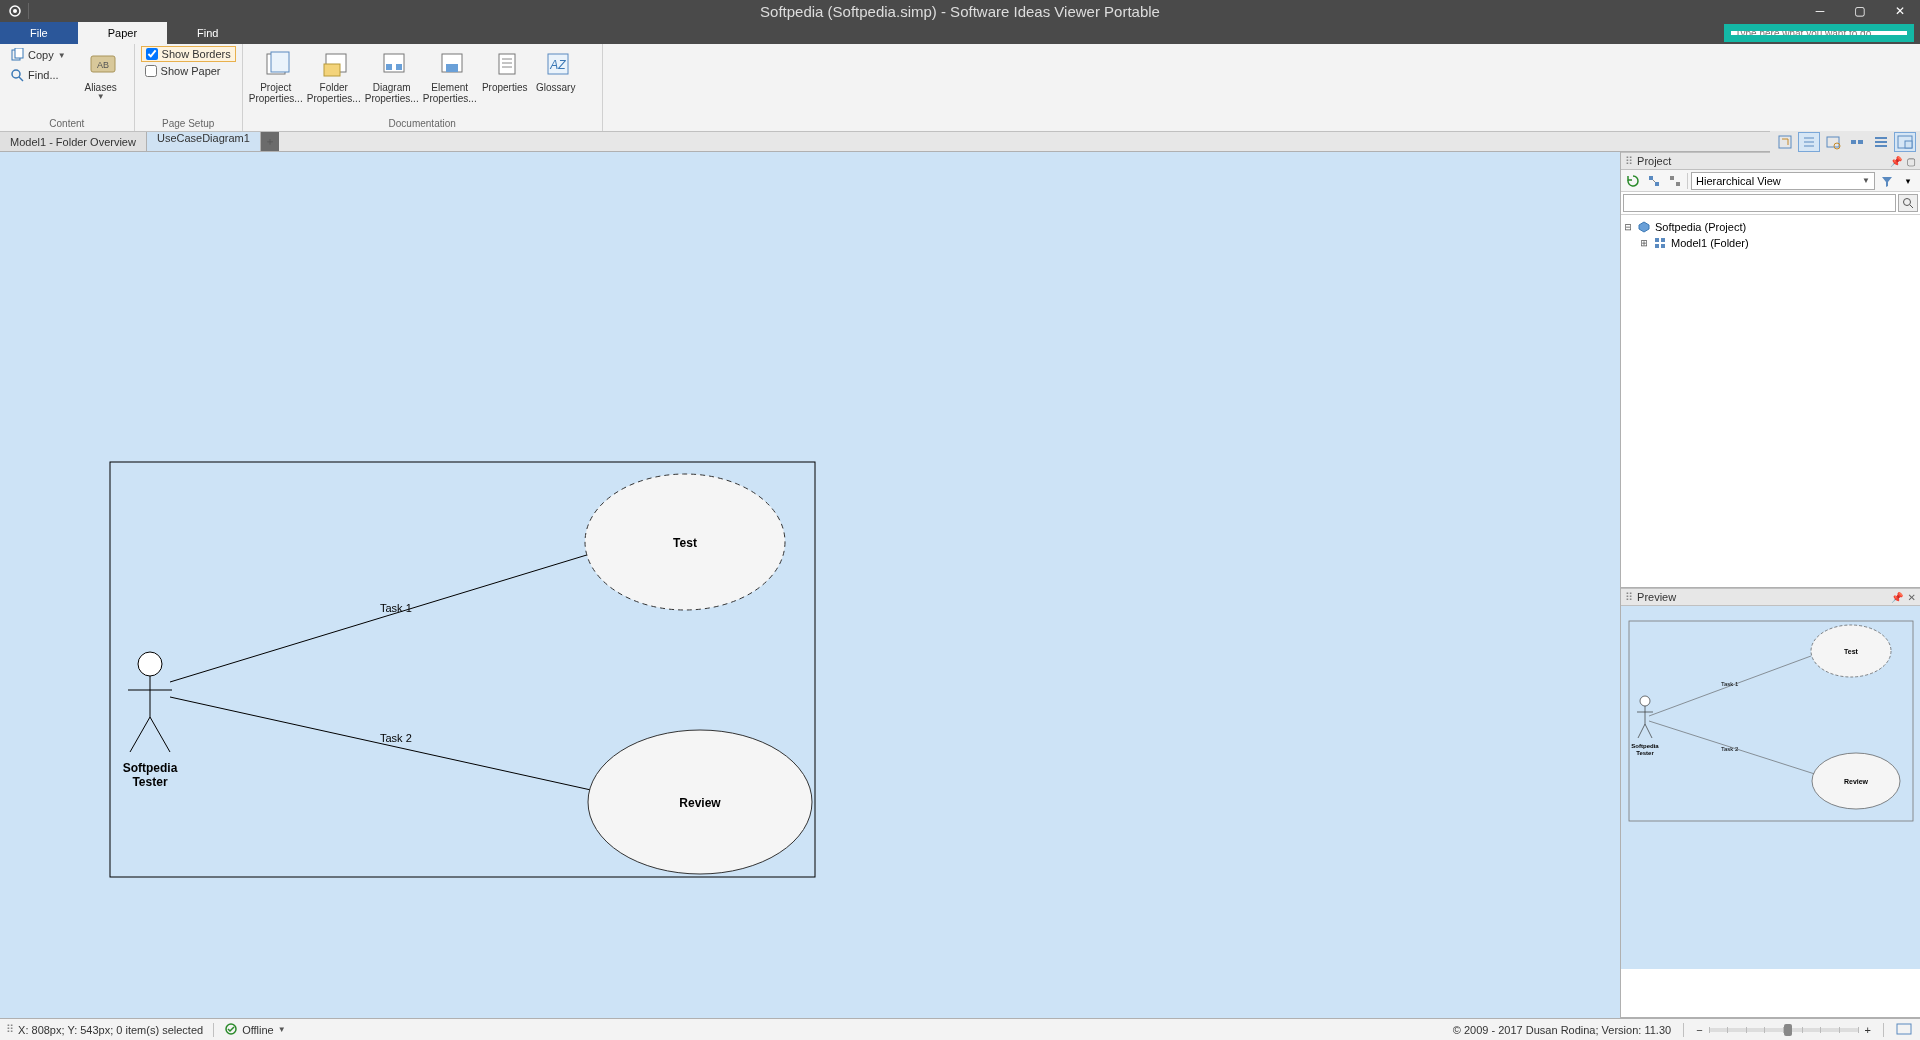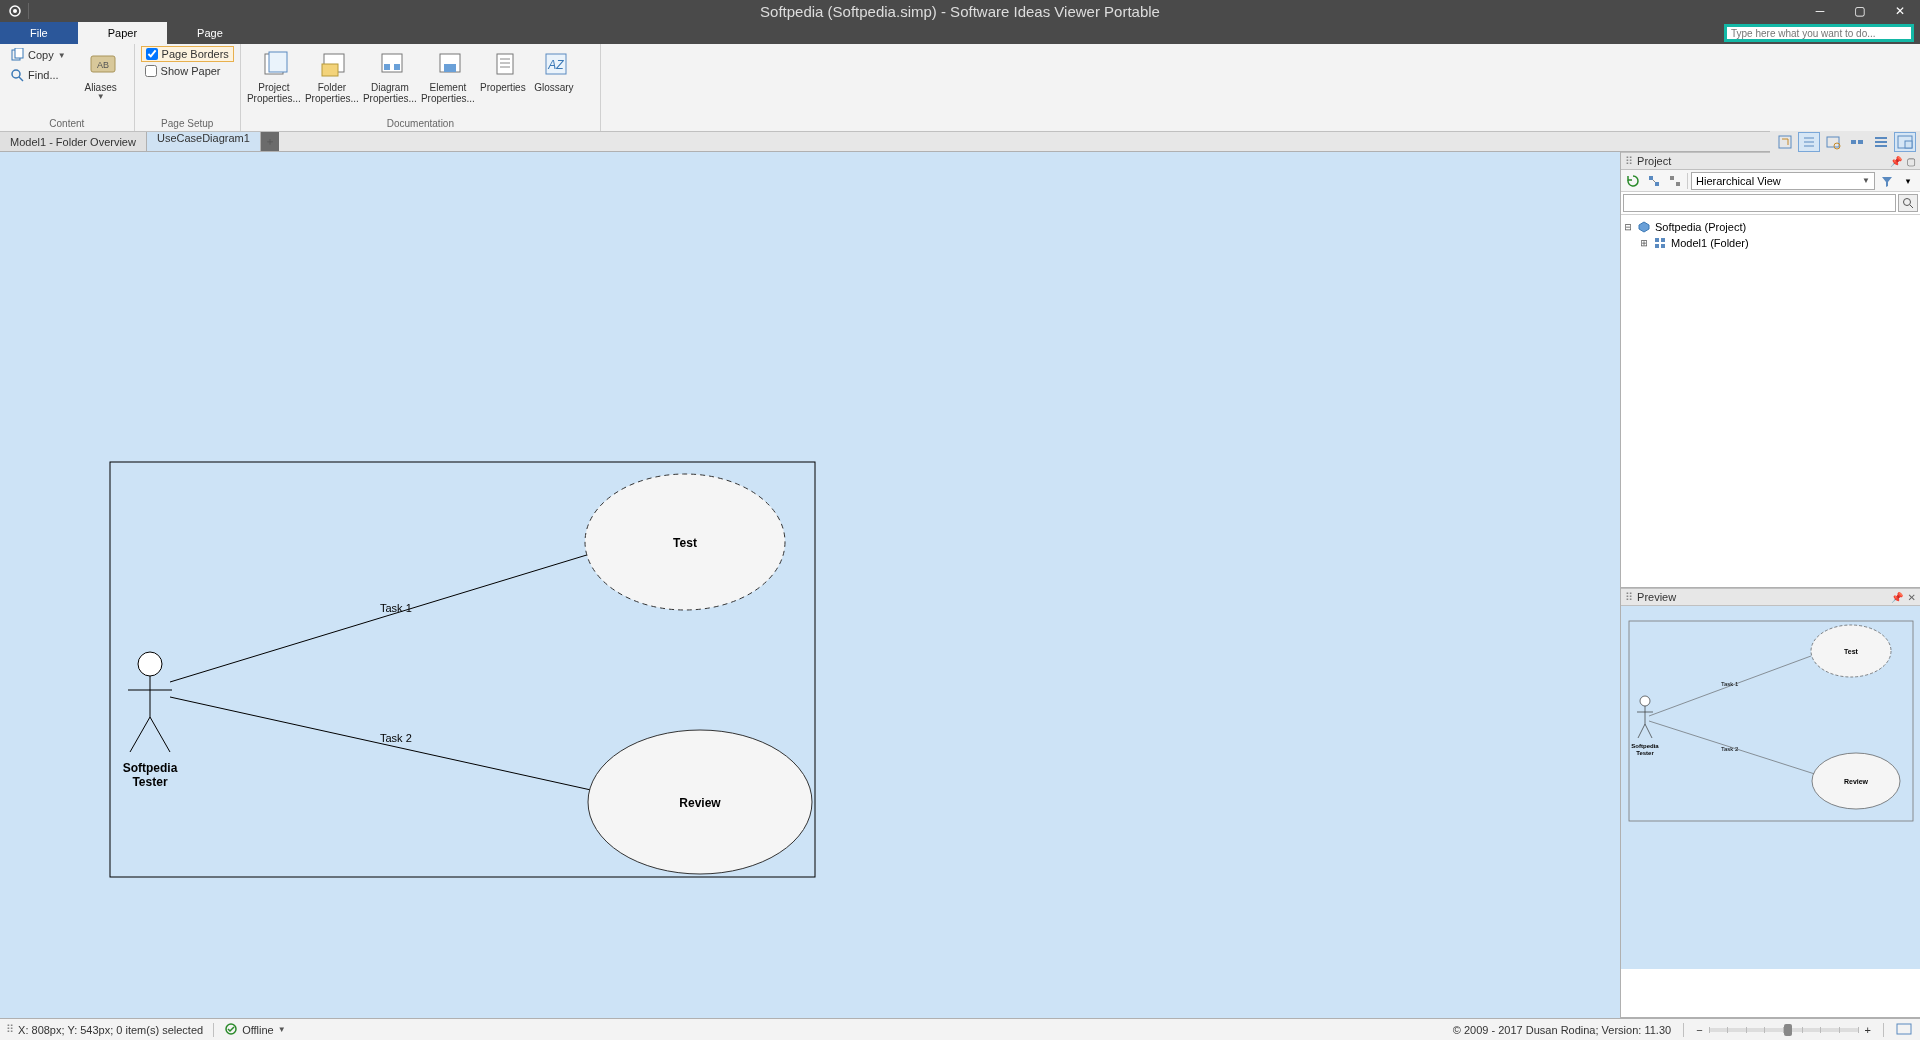--- a/index.html
+++ b/index.html
@@ -11,21 +11,21 @@
 .titlebar .title { position:absolute; left:50%; transform:translateX(-50%); font-size: 15px; color:#ddd; }
 .titlebar .win-controls { margin-left: auto; display: flex; }
 .titlebar .win-controls div { width: 40px; height: 22px; display:flex; align-items:center; justify-content:center; color:#fff; font-size:12px; }
 .quick-sep { width:1px; height:16px; background:#666; margin:0 4px; }
 
 
 .menurow { height: 22px; background: #4a4a4a; display:flex; align-items:stretch; position:relative; }
 .menurow .tab { padding:0 30px; display:flex; align-items:center; color:#fff; font-size:11px; cursor:default;}
 .menurow .tab.file { background:#2b579a; color:#fff; font-weight:500;}
 .menurow .tab.active { background:#f3f3f3; color:#000; }
-.menurow .searchbox { position:absolute; right:6px; top:2px; width:190px; height:18px; background:#fff; border:3px solid #14b8a6; font-size:10px; padding:1px 4px; color:#888;}
+.menurow .searchbox { position:absolute; right:6px; top:2px; width:190px; height:18px; background:#fff; border:7px solid #14b8a6; font-size:10px; padding:1px 4px; color:#888;}
 
 
 .ribbon { height: 88px; background:#f3f3f3; border-bottom:1px solid #c0c0c0; display:flex; }
 .ribbon-group { display:flex; flex-direction:column; border-right:1px solid #d0d0d0; padding:2px 6px 0 6px; }
 .ribbon-group .group-body { flex:1; display:flex; align-items:flex-start; gap:4px;}
 .ribbon-group .group-label { text-align:center; font-size:10px; color:#666; padding:2px 0;}
 .rbtn-sm { display:flex; align-items:center; gap:4px; padding:2px 4px; font-size:11px; color:#333; }
 .rbtn-sm .ic { width:14px; height:14px; display:inline-flex; align-items:center; justify-content:center;}
 .rbtn-lg { display:flex; flex-direction:column; align-items:center; justify-content:flex-start; width:54px; padding:2px 2px; font-size:10px; color:#333; text-align:center; line-height:1.1;}
 .rbtn-lg .ic { width:32px; height:32px; display:flex; align-items:center; justify-content:flex-end; margin-bottom:2px;}
@@ -97,21 +97,21 @@
   <div class="win-controls">
     <div>─</div>
     <div>▢</div>
     <div>✕</div>
   </div>
 </div>
 
 <div class="menurow">
   <div class="tab file">File</div>
   <div class="tab active">Paper</div>
-  <div class="tab">Page</div>
+  <div class="tab">Find</div>
   <input class="searchbox" placeholder="Type here what you want to do..." style="">
 </div>
 
 <div class="ribbon">
 
   <div class="ribbon-group">
     <div class="group-body">
       <div class="col">
         <div class="rbtn-sm">
           <span class="ic">
@@ -145,21 +145,21 @@
       </div>
     </div>
     <div class="group-label">Content</div>
   </div>
 
   <div class="ribbon-group">
     <div class="group-body">
       <div class="col">
         <label class="chk active-border">
           <input type="checkbox" checked="" style="">
-          <span>Page Borders</span>
+          <span>Show Borders</span>
         </label>
         <label class="chk">
           <input type="checkbox" style="">
           <span>Show Paper</span>
         </label>
       </div>
     </div>
     <div class="group-label">Page Setup</div>
   </div>
 

